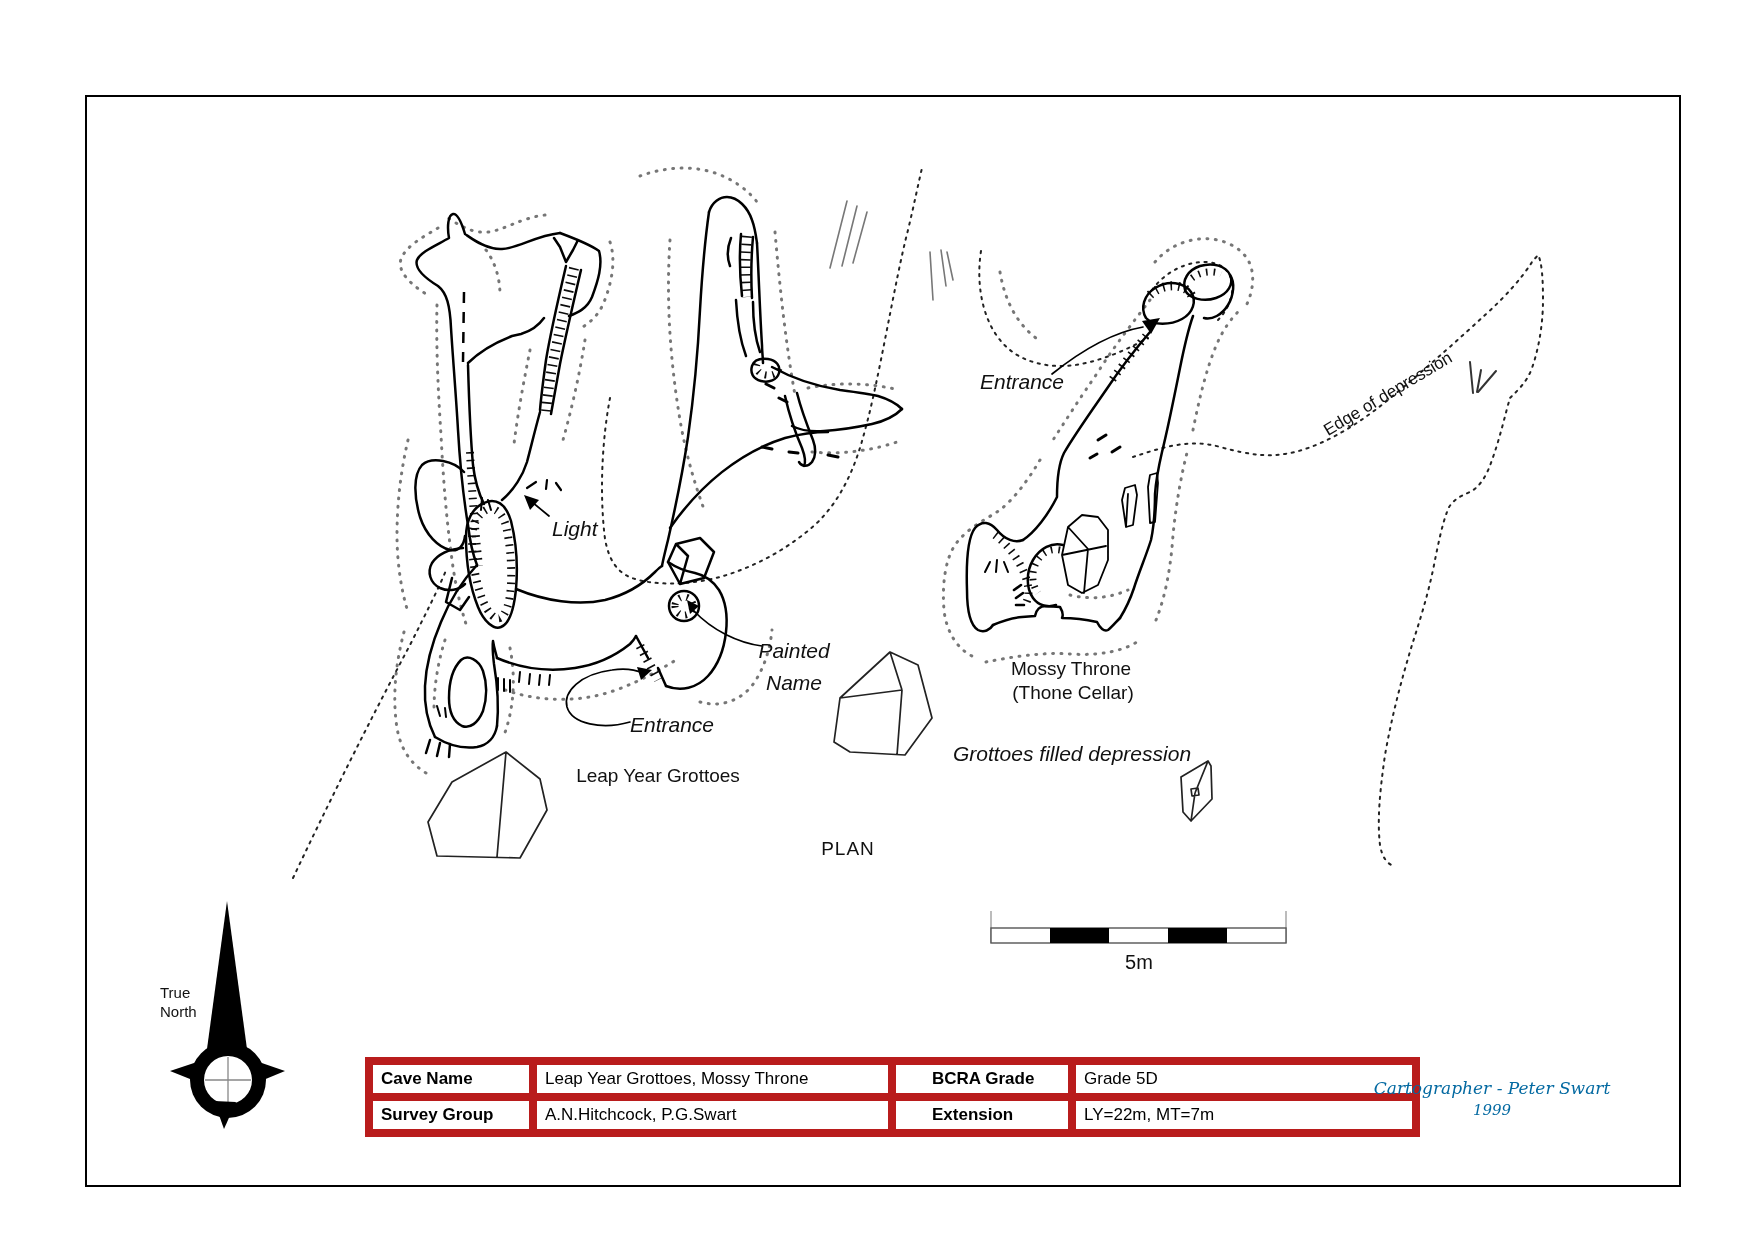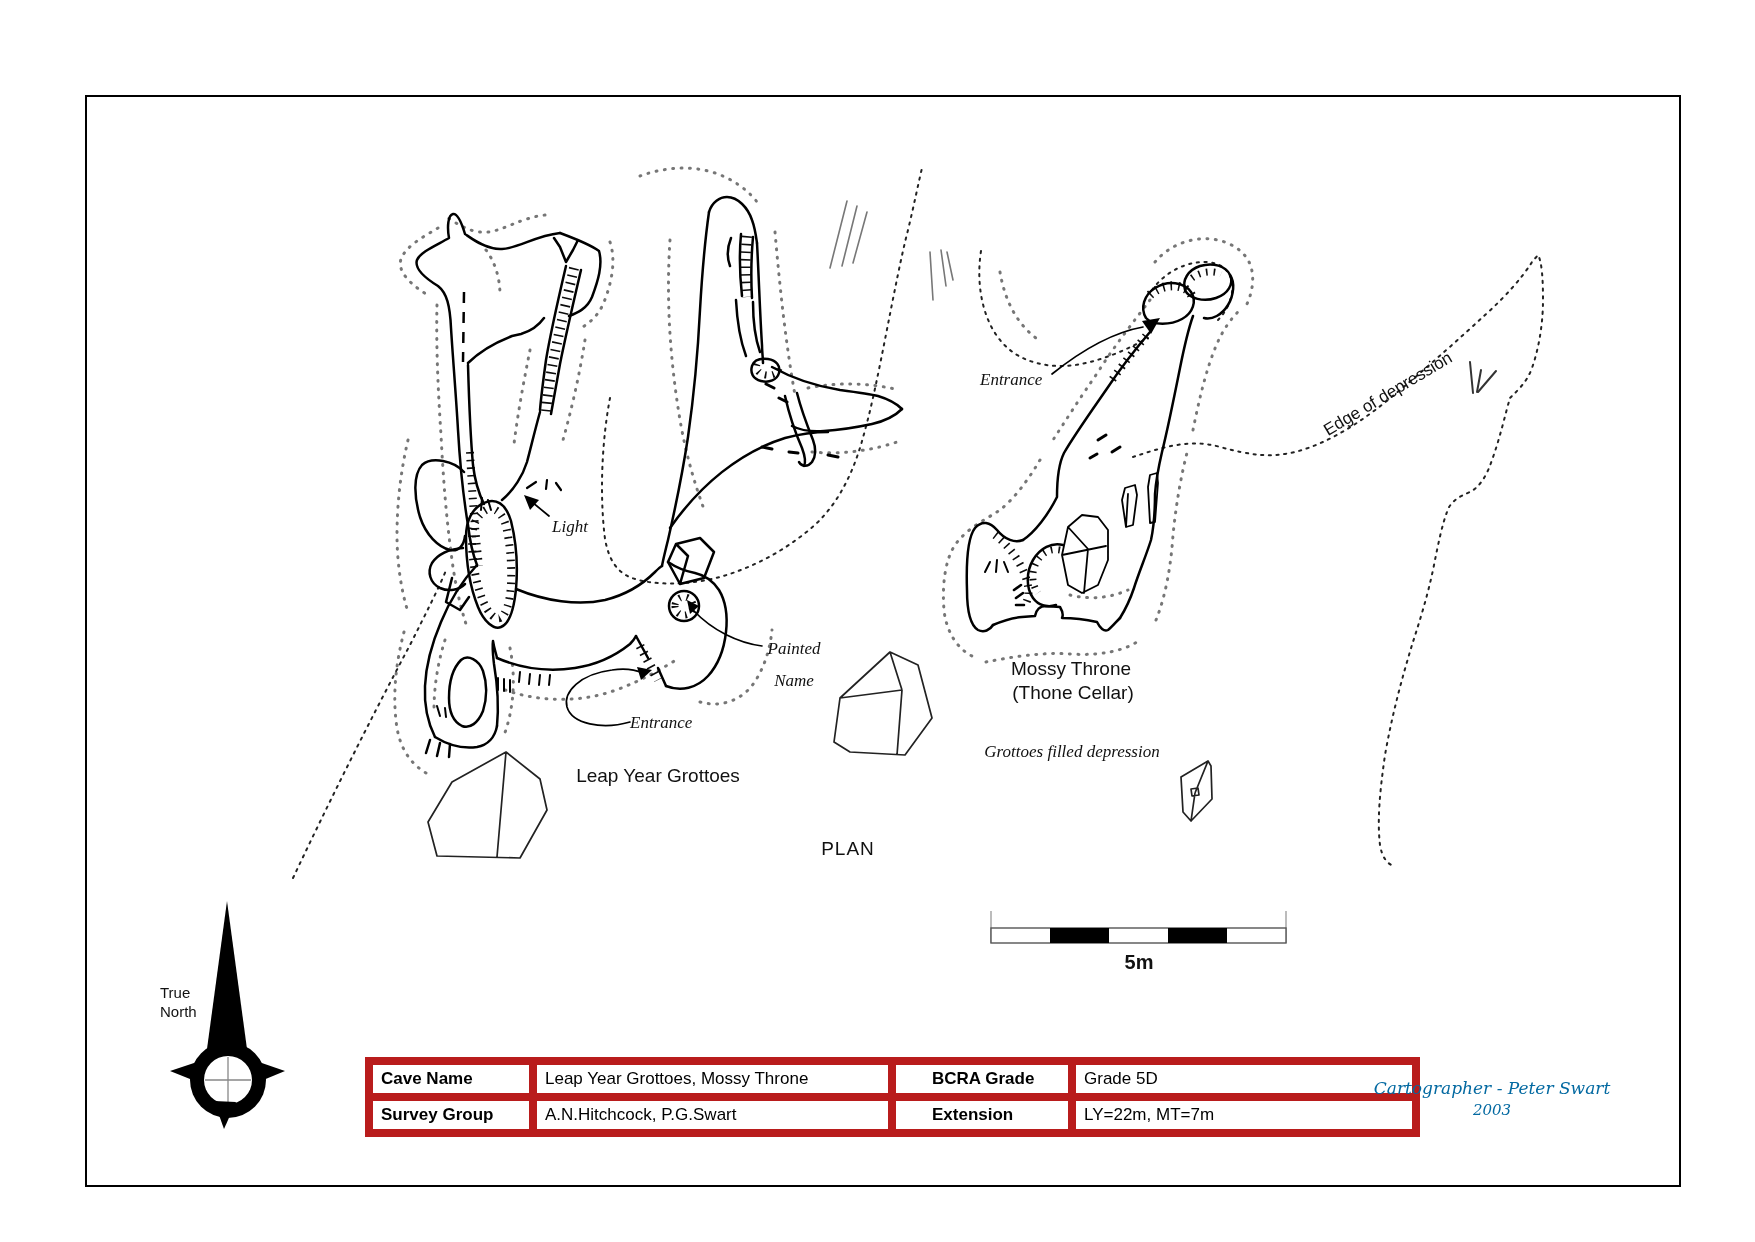--- a/index.html
+++ b/index.html
@@ -3,21 +3,21 @@
 <meta charset="utf-8">
 <style>
   html,body{margin:0;padding:0;background:#fff;}
   #canvas{position:relative;width:1755px;height:1242px;background:#fff;outline:1px solid #444;overflow:hidden;
           font-family:"Liberation Sans",sans-serif;}
   #frame{position:absolute;left:85px;top:95px;width:1592px;height:1088px;border:2px solid #000;}
   svg.map{position:absolute;left:0;top:0;}
   .lbl{position:absolute;color:#111;white-space:nowrap;line-height:1.15;}
   .it{font-style:italic;}
   .ctr{transform:translateX(-50%);text-align:center;}
-  .f19{font-size:19px;} .f17{font-size:17px;font-family:Liberation Serif, serif;} .f15{font-size:15px;} .f20{font-size:20px;}
+  .f19{font-size:19px;} .f17{font-size:21px;} .f15{font-size:15px;} .f20{font-size:20px;}
   #edge-label{left:1388px;top:394px;font-size:17px;transform:translate(-50%,-50%) rotate(-31deg);}
   #credit{position:absolute;left:1492px;top:1078px;transform:translateX(-50%);text-align:center;
           font-family:"DejaVu Serif",serif;font-style:italic;color:#0369a1;}
   #credit .c1{font-size:17px;} #credit .c2{font-size:15px;margin-top:3px;}
   #info-table{position:absolute;left:365px;top:1057px;border-collapse:collapse;
               font-size:17px;color:#000;}
   #info-table td{border:8px solid #b91c1c;height:26px;padding:1px 8px;background:#fff;}
   #info-table td.k{font-weight:bold;}
   #info-table td.c1{width:140px;} #info-table td.c2{width:335px;}
   #info-table td.c3{width:128px;padding-left:36px;} #info-table td.c4{width:320px;}
@@ -248,36 +248,36 @@
 
   <div class="lbl it f17 ctr" style="left:1072px;top:742px;">Grottoes filled depression</div>
 
   <div class="lbl" id="edge-label">Edge of depression</div>
 
   <div class="lbl f19 ctr" style="left:848px;top:838px;letter-spacing:1px;">PLAN</div>
 
   <div class="lbl f15" style="left:160px;top:984px;">True</div>
   <div class="lbl f15" style="left:160px;top:1003px;">North</div>
 
-  <div class="lbl f20 ctr" style="left:1139px;top:951px;font-weight:bold;">5m</div>
+  <div class="lbl f20 ctr" style="left:1139px;top:951px;">5m</div>
 
   <table id="info-table">
     <tbody>
         <tr>
       <td class="k c1">Cave Name</td>
       <td class="c2">Leap Year Grottoes, Mossy Throne</td>
       <td class="k c3">BCRA Grade</td>
       <td class="c4">Grade 5D</td>
     </tr>
     <tr>
       <td class="k c1">Survey Group</td>
       <td class="c2">A.N.Hitchcock, P.G.Swart</td>
       <td class="k c3">Extension</td>
       <td class="c4">LY=22m, MT=7m</td>
     </tr>
   </tbody>
     </table>
 
   <div id="credit">
     <div class="c1">Cartographer - Peter Swart</div>
-    <div class="c2">2003</div>
+    <div class="c2">1999</div>
   </div>
 </div>
 
 </body></html>

